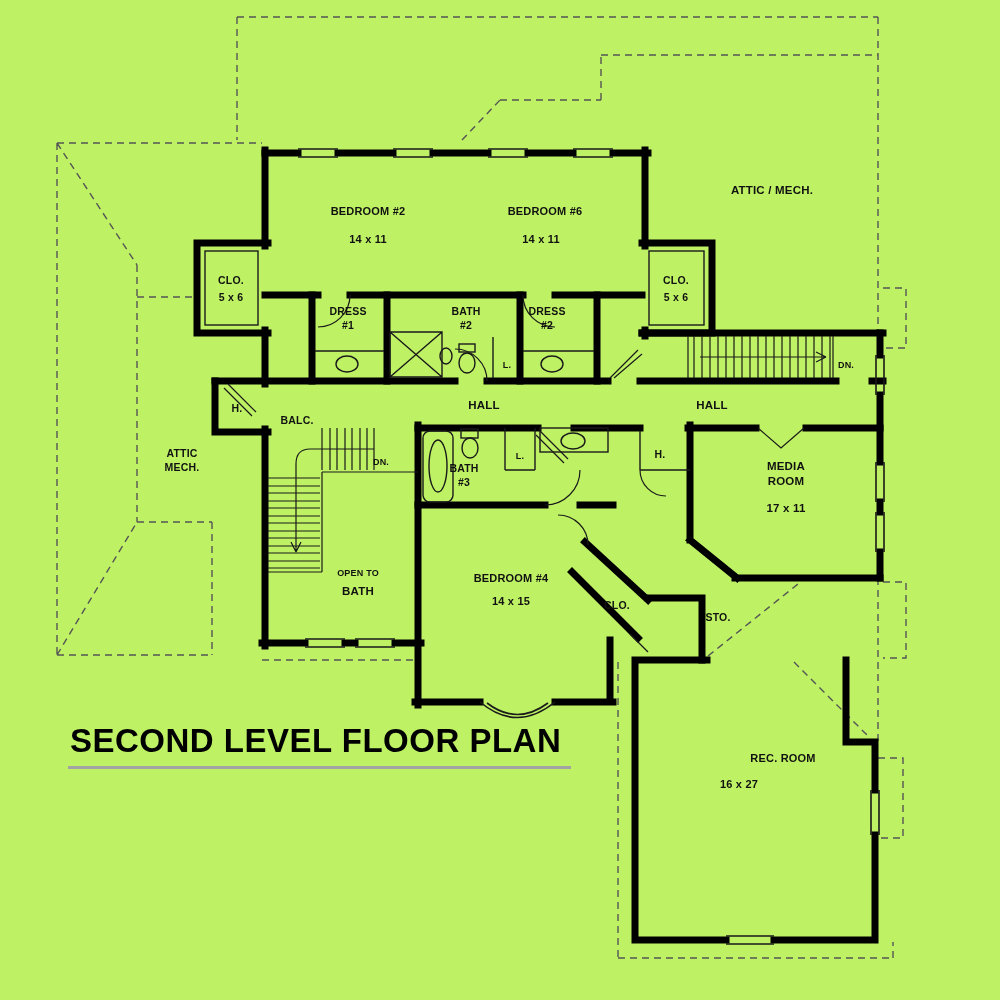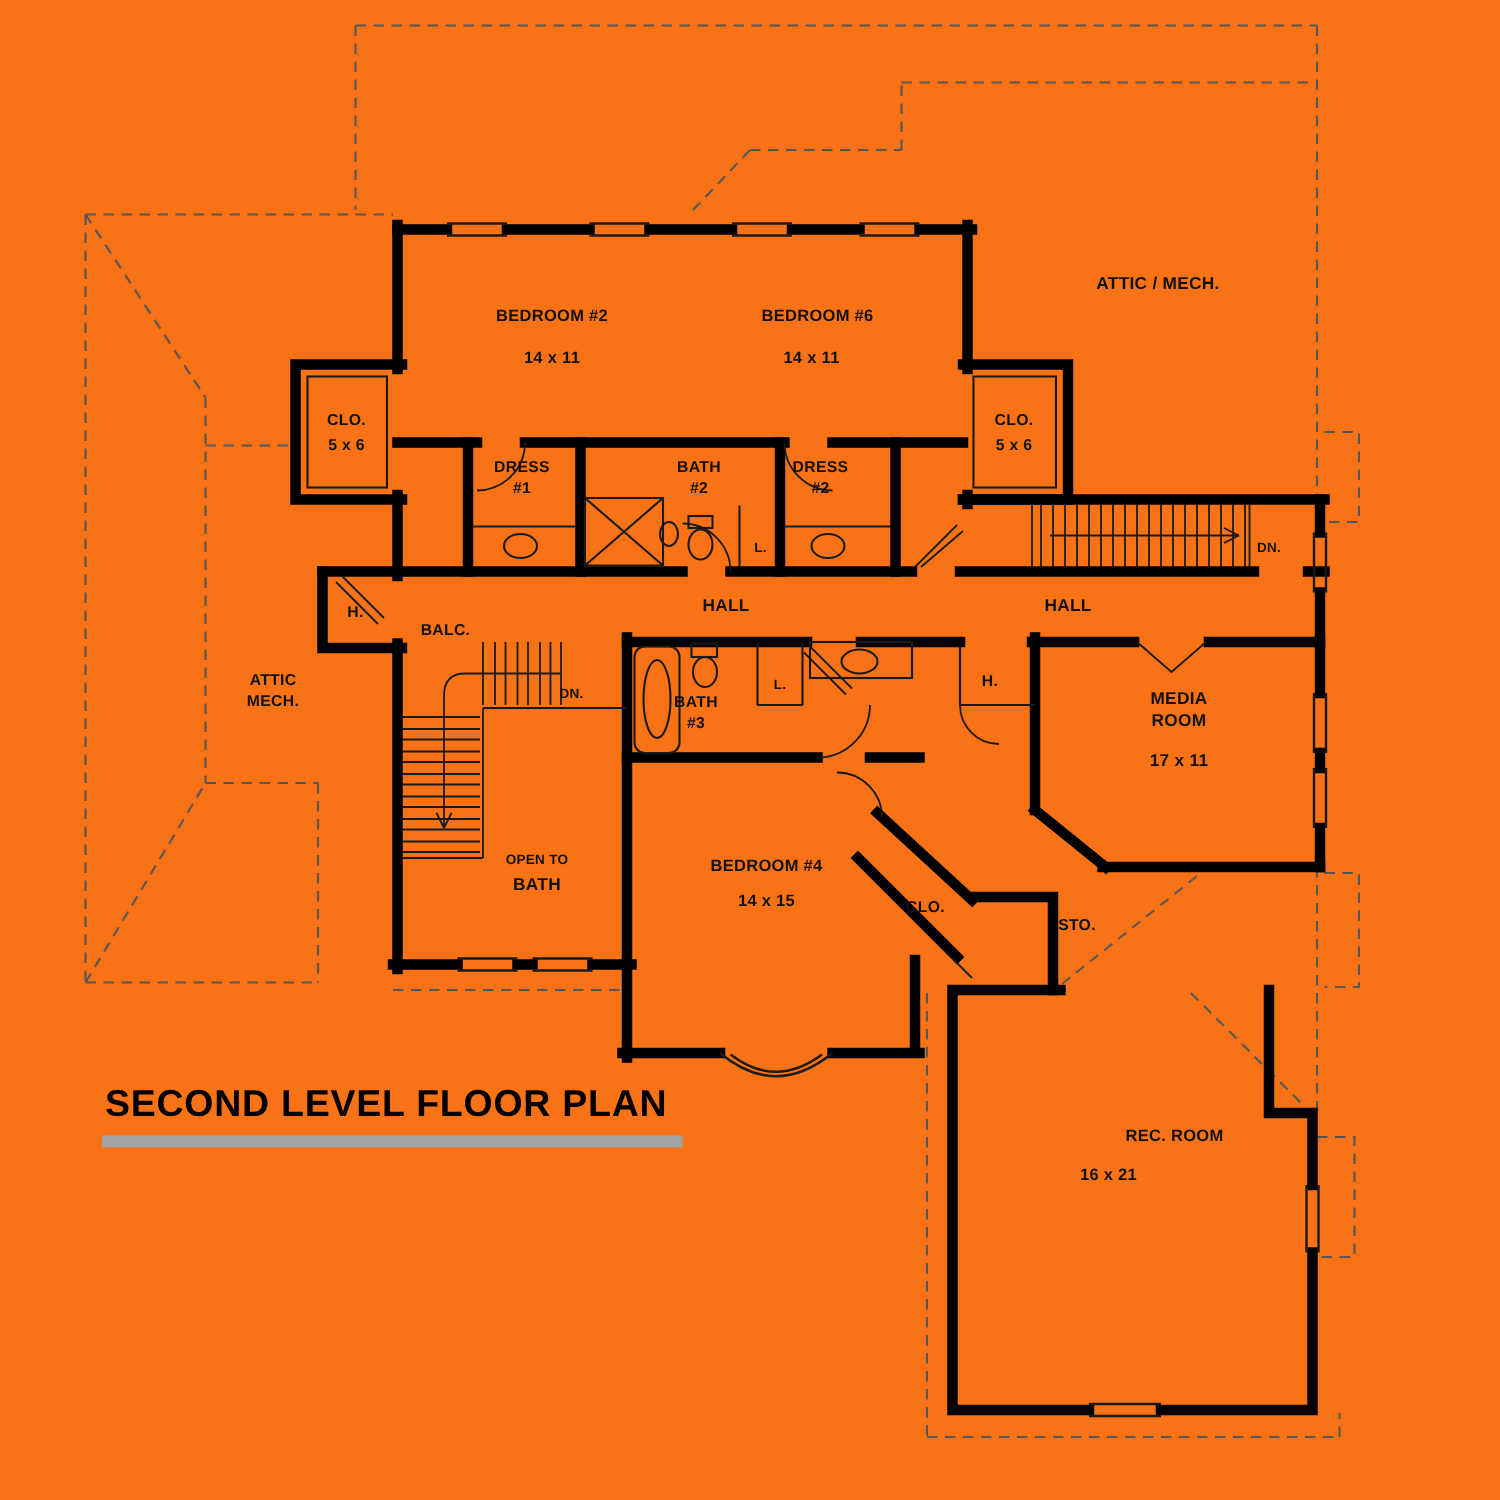--- a/index.html
+++ b/index.html
@@ -1,33 +1,33 @@
 <!DOCTYPE html>
 <html><head>
 <meta charset="utf-8">
 <style>
   html,body{margin:0;padding:0;background:#fff;}
   .canvas{
-    position:relative;width:1000px;height:1000px;background:#f97316;
+    position:relative;width:1000px;height:1000px;background:#bef264;
     font-family:"Liberation Sans",sans-serif;overflow:hidden;
   }
   .plan-svg{position:absolute;left:0;top:0;}
   .lbl{
     position:absolute;transform:translate(-50%,-50%);
     font-weight:bold;color:#111;text-align:center;
     white-space:pre-line;line-height:1.3;letter-spacing:.2px;
   }
   .fs9{font-size:9px}
   .fs10{font-size:10.5px}
   .fs11{font-size:11.5px}
   .fs12{font-size:11px}
   .title{
     position:absolute;left:68px;top:722px;
-    font-size:25px;font-weight:bold;letter-spacing:.5px;color:#000;
-    border-bottom:8px solid #a3a3a3;padding:0 10px 6px 2px;
+    font-size:33px;font-weight:bold;letter-spacing:.5px;color:#000;
+    border-bottom:3px solid #a3a3a3;padding:0 10px 6px 2px;
     font-family:"Liberation Sans",sans-serif;
   }
 </style>
 </head>
 <body>
 
 <div class="canvas">
 
   <svg class="plan-svg" width="1000" height="1000" viewBox="0 0 1000 1000">
 
@@ -199,16 +199,16 @@
   <div class="lbl fs9" style="left:358px;top:574px">OPEN TO</div>
   <div class="lbl fs11" style="left:358px;top:591px">BATH</div>
 
   <div class="lbl fs12" style="left:511px;top:578px">BEDROOM #4</div>
   <div class="lbl fs12" style="left:511px;top:601px">14 x 15</div>
 
   <div class="lbl fs10" style="left:617px;top:606px">CLO.</div>
   <div class="lbl fs10" style="left:718px;top:618px">STO.</div>
 
   <div class="lbl fs12" style="left:783px;top:758px">REC. ROOM</div>
-  <div class="lbl fs12" style="left:739px;top:784px">16 x 21</div>
+  <div class="lbl fs12" style="left:739px;top:784px">16 x 27</div>
 
   <div class="title">SECOND LEVEL FLOOR PLAN</div>
 </div>
 
 </body></html>

